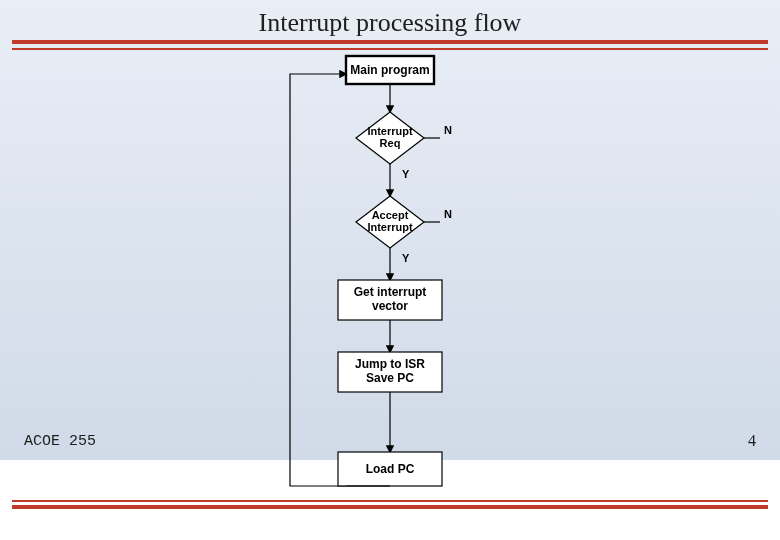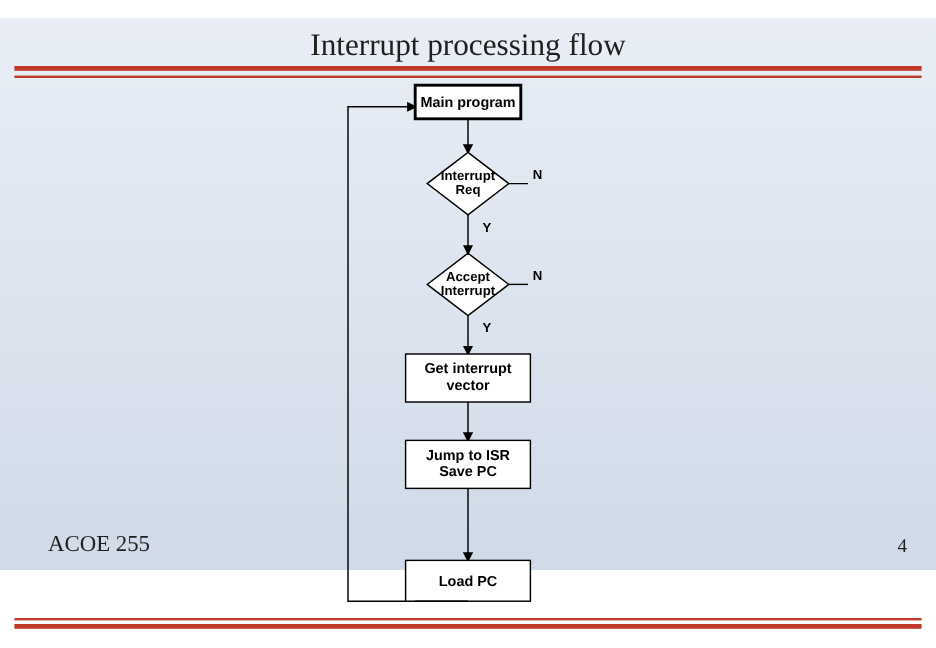--- a/index.html
+++ b/index.html
@@ -8,21 +8,20 @@
     width: 780px;
     height: 540px;
     font-family: Arial, sans-serif;
     overflow: hidden;
   }
   .slide {
     width: 780px;
     height: 460px;
     background: linear-gradient(180deg, #e9eef6 0%, #d0dae8 100%);
     position: relative;
-    margin-top: 15px;
   }
   .title {
     position: absolute;
     top: 8px;
     left: 0;
     width: 780px;
     text-align: center;
     font-family: "Times New Roman", serif;
     font-size: 26px;
     color: #202020;
@@ -34,24 +33,24 @@
     border-top: 4px solid #c03a2a;
   }
   .hr-thin {
     position: absolute;
     left: 12px;
     right: 12px;
     border-top: 2px solid #c03a2a;
   }
   .course {
     position: absolute;
-    left: 40px;
+    left: 24px;
     bottom: 10px;
-    font-family: Liberation Serif, serif;
-    font-size: 19px;
+    font-family: Liberation Mono, monospace;
+    font-size: 15px;
     color: #202020;
   }
   .pagenum {
     position: absolute;
     right: 24px;
     bottom: 10px;
     font-family: "Times New Roman", serif;
     font-size: 16px;
     color: #202020;
   }

